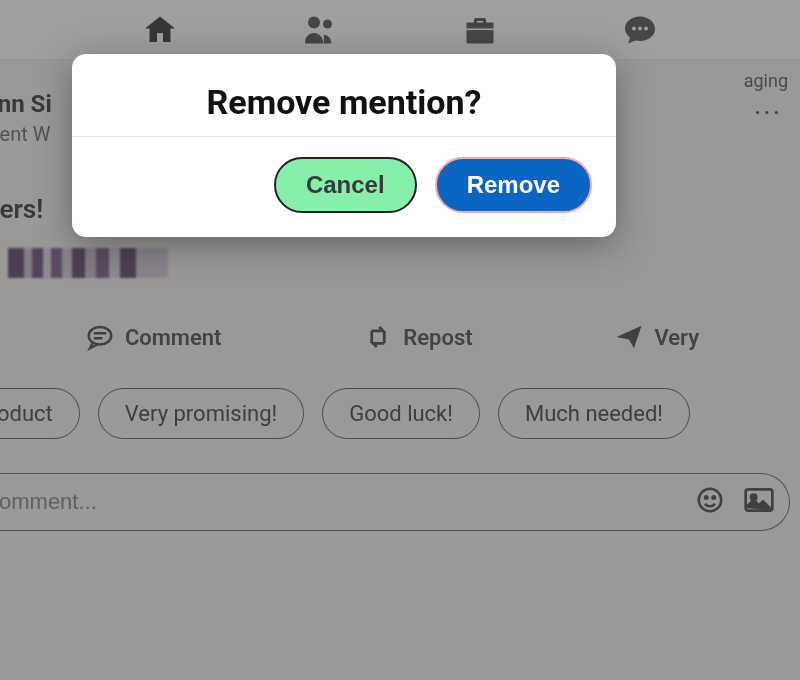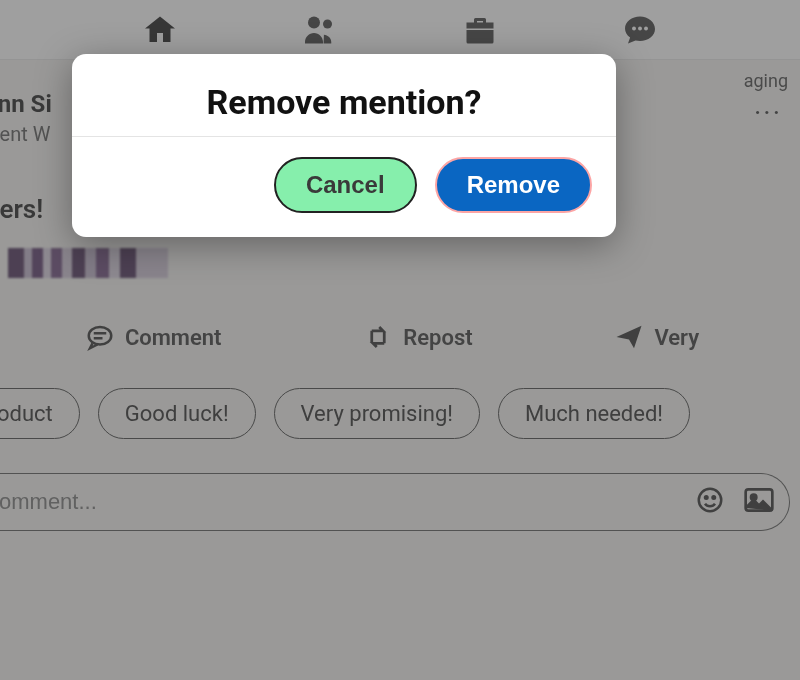--- a/index.html
+++ b/index.html
@@ -289,22 +289,22 @@
           <svg width="30" height="30" viewBox="0 0 24 24" fill="#2d2d2d">
               <path d="M2 12L22 3l-6 18-4-7z"></path>
             </svg>
         </span>
         <span>Very</span>
       </div>
     </div>
 
     <div class="chips">
       <div class="chip">oduct</div>
+      <div class="chip">Very promising!</div>
       <div class="chip">Good luck!</div>
-      <div class="chip">Very promising!</div>
       <div class="chip">Much needed!</div>
     </div>
 
     <div class="comment-row">
       <input class="comment-input" placeholder="comment..." style="">
       <div class="comment-icons">
         <span>
           <svg width="30" height="30" viewBox="0 0 24 24" fill="none" stroke="#2d2d2d" stroke-width="2">
               <circle cx="12" cy="12" r="9"></circle>
               <circle cx="9" cy="10" r="1" fill="#2d2d2d"></circle>

